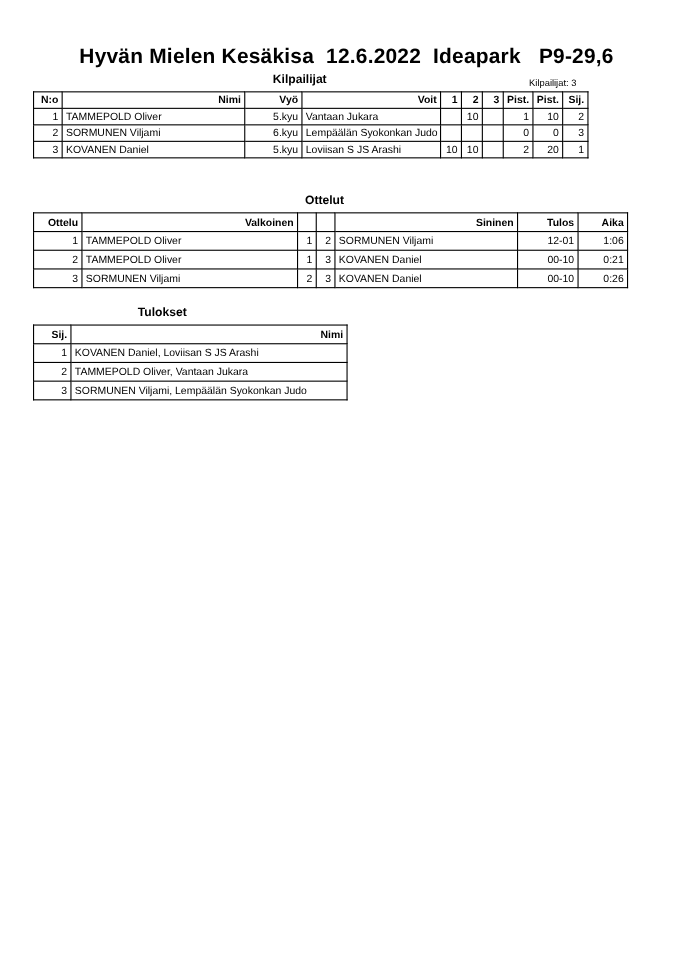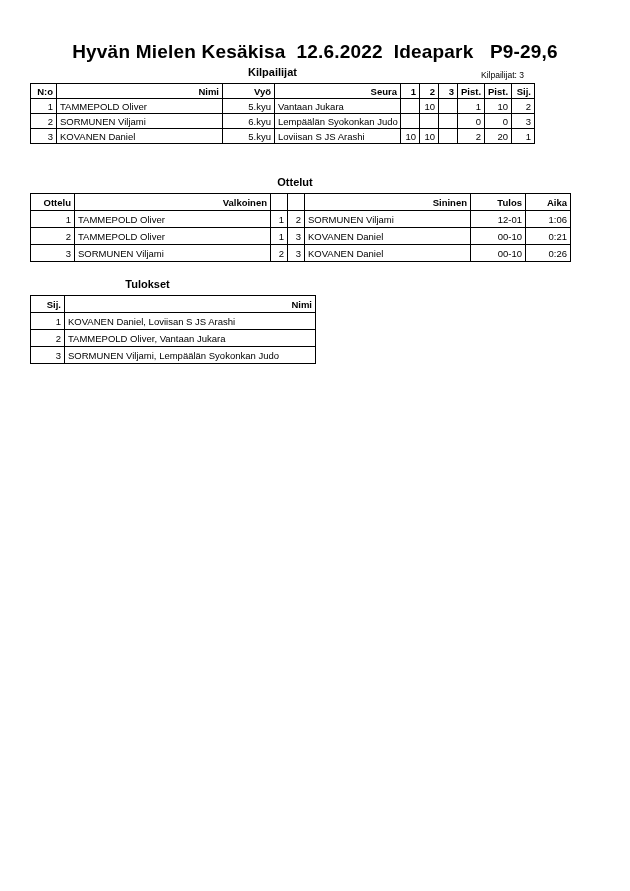--- a/index.html
+++ b/index.html
@@ -145,21 +145,21 @@
           <col class="col-r">
         <col class="col-voit">
           <col class="col-pist">
           <col class="col-sij">
       </colgroup>
       <thead>
         <tr>
           <td class="c">N:o</td>
           <td class="c">Nimi</td>
           <td class="c">Vyö</td>
-          <td class="c">Seura</td>
+          <td class="c">Voit</td>
           <td class="c">1</td>
           <td class="c">2</td>
           <td class="c">3</td>
           <td class="c">Pist.</td>
           <td class="c">Pist.</td>
           <td class="c">Sij.</td>
         </tr>
       </thead>
       <tbody>
         <tr>

